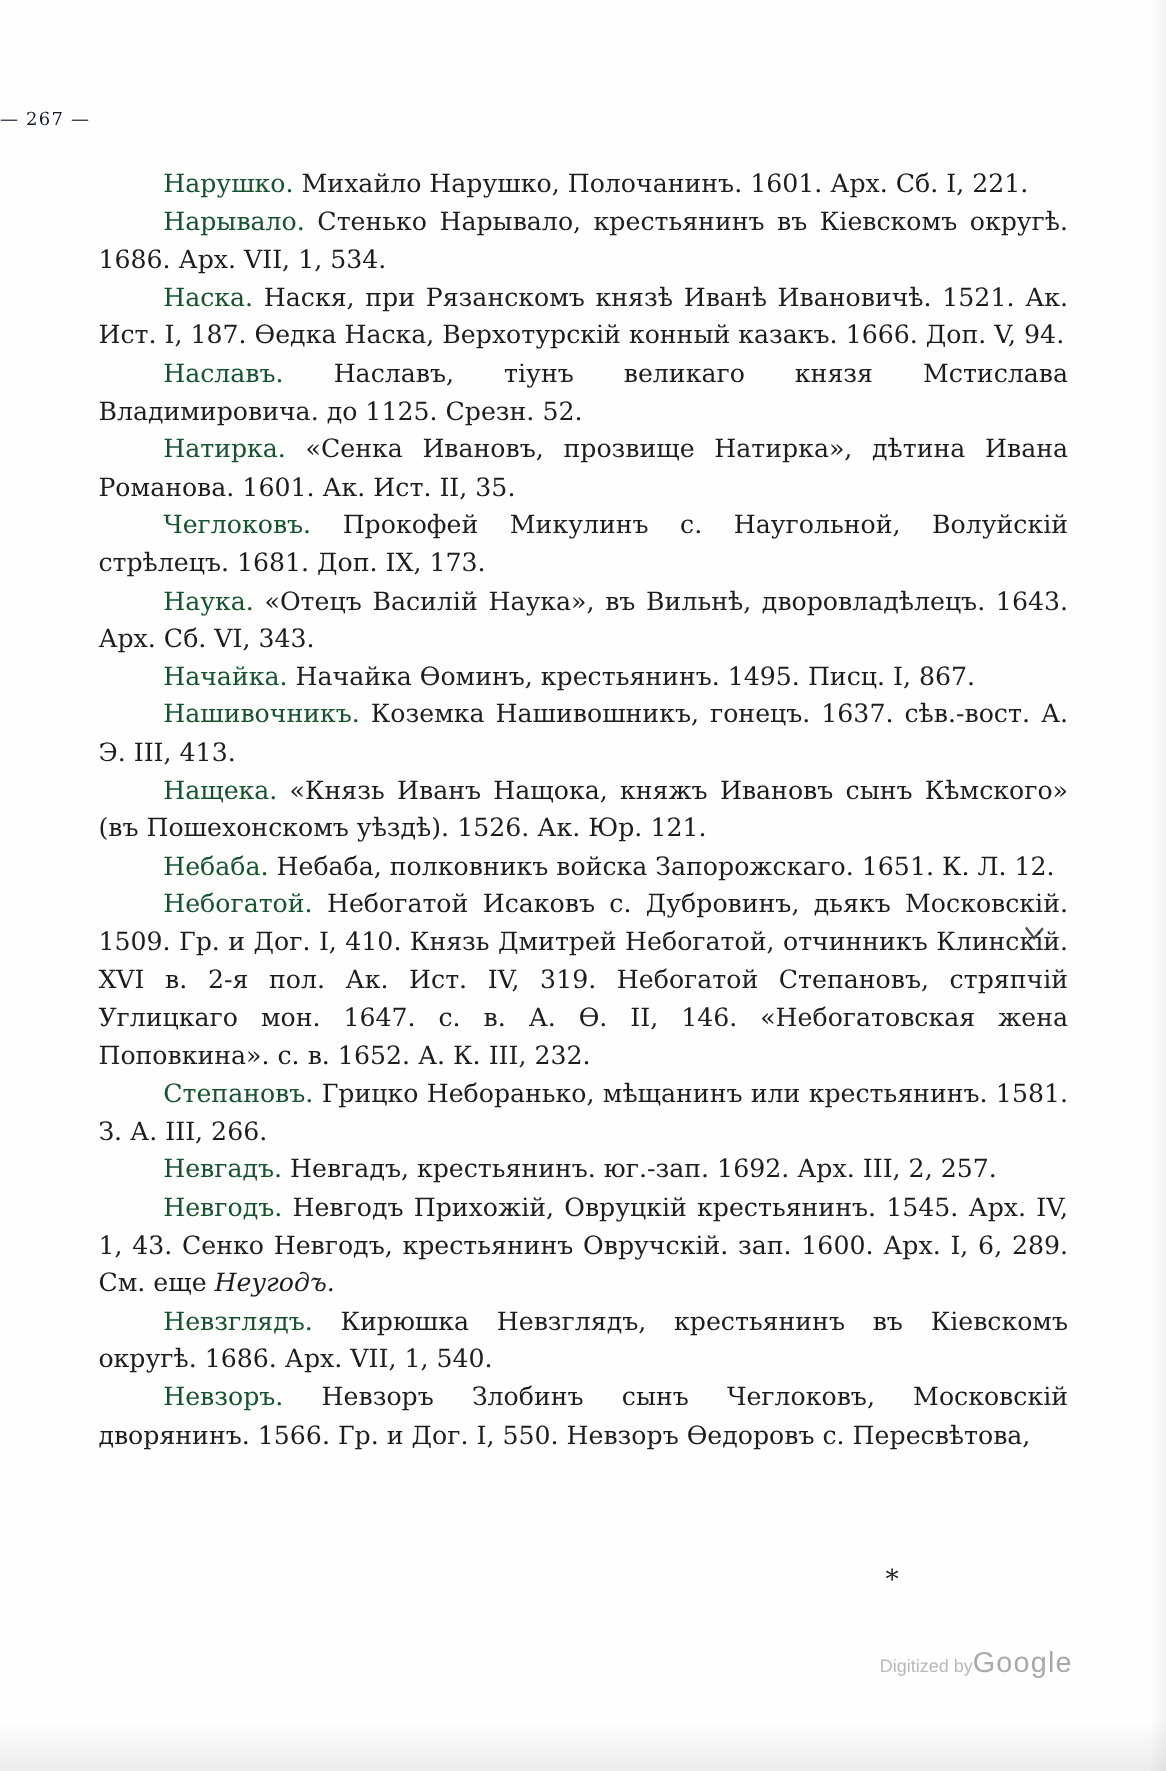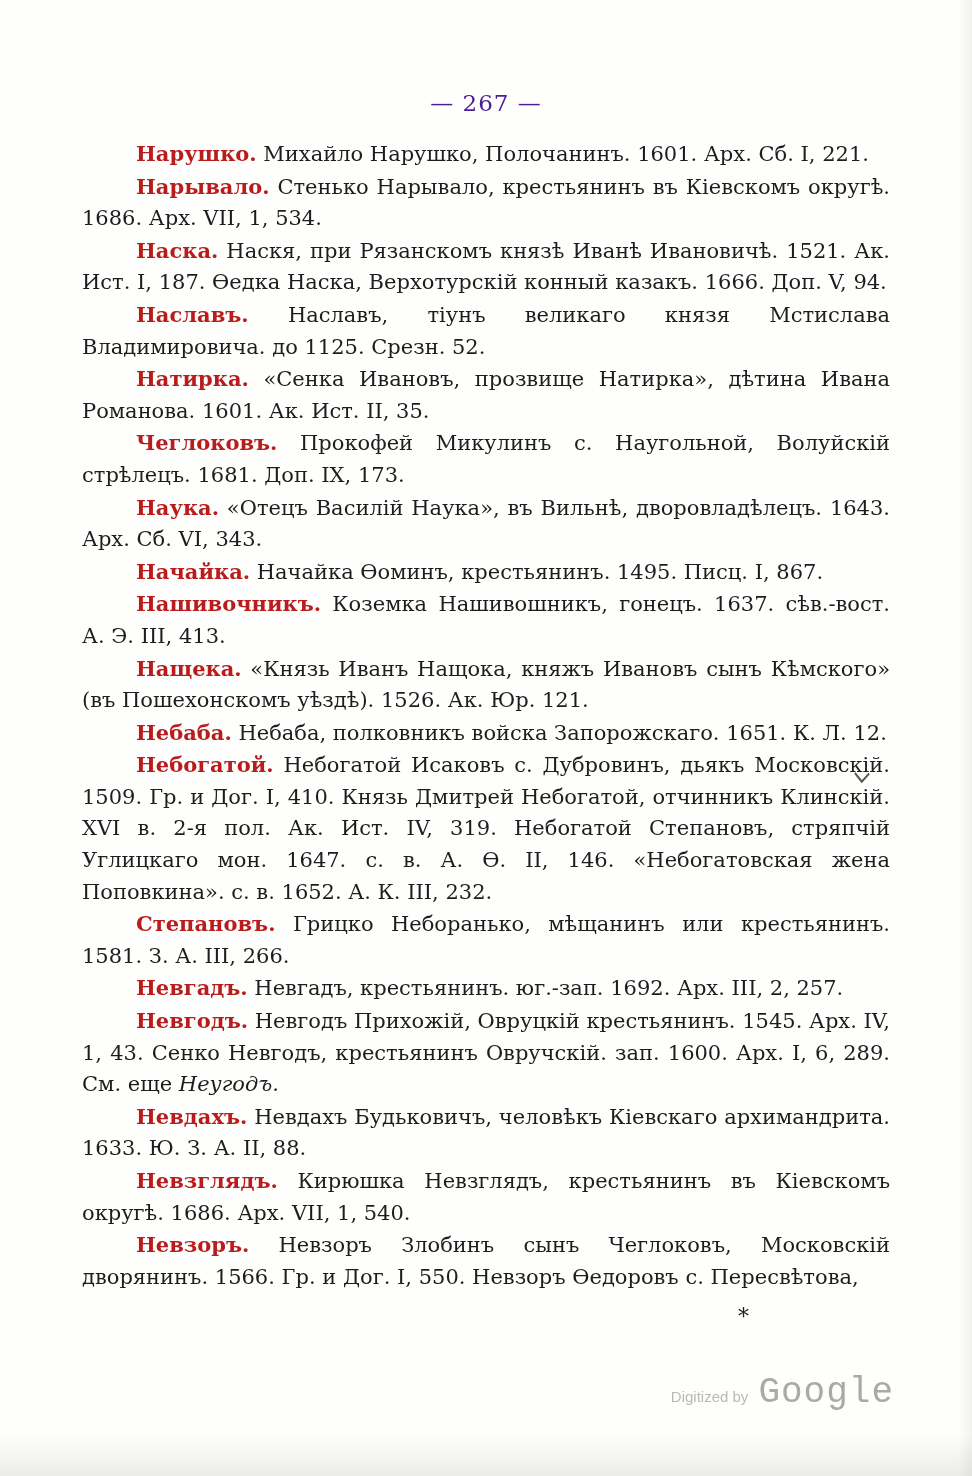--- a/index.html
+++ b/index.html
@@ -30,42 +30,42 @@
     top: 0; bottom: 0; right: 0;
     width: 14px;
     background: linear-gradient(to right, rgba(0,0,0,0), rgba(0,0,0,0.05));
     pointer-events: none;
   }
   .page-number {
     position: absolute;
     top: 90px;
     left: 0;
     width: 100%;
-    text-align: center;
-    font-size: 23px;
+    text-align: left;
+    font-size: 15px;
     letter-spacing: 1px;
-    color: #4c1d95;
+    color: #0f172a;
   }
   .text-block {
     position: absolute;
     top: 138px;
     left: 82px;
     width: 808px;
     font-size: 21px;
     line-height: 31.6px;
     text-align: justify;
     color: #1d1d1d;
   }
   .entry {
     margin: 0;
     text-indent: 54px;
   }
   .headword {
-    font-weight: bold;
-    color: #b91c1c;
+    font-weight: normal;
+    color: #14532d;
   }
   .cross-ref {
     font-style: italic;
   }
   .footnote-mark {
     position: absolute;
     top: 1304px;
     left: 738px;
     font-size: 22px;
     color: #222;
@@ -79,31 +79,30 @@
     border-left: 2px solid rgba(40,40,40,0.8);
     border-bottom: 2px solid rgba(40,40,40,0.8);
     transform: rotate(-48deg) skewX(-10deg);
   }
   .watermark {
     position: absolute;
     top: 1372px;
     right: 78px;
     display: flex;
     align-items: baseline;
-    gap: 10px;
     user-select: none;
   }
   .wm-prefix {
     font-family: "Liberation Sans", "DejaVu Sans", sans-serif;
     font-size: 15px;
     color: #b9b9b7;
   }
   .wm-brand {
-    font-family: Liberation Mono, monospace;
-    font-size: 36px;
+    font-family: Liberation Sans, sans-serif;
+    font-size: 24px;
     color: #a9a9a7;
     letter-spacing: 1px;
   }
 </style>
 </head>
 <body>
 
 <div class="page">
 
   <div class="page-number">— 267 —</div>
@@ -117,21 +116,20 @@
       <p class="entry"><b class="headword">Чеглоковъ.</b> Прокофей Микулинъ с. Наугольной, Волуйскій стрѣлецъ. 1681. Доп. IX, 173.</p>
       <p class="entry"><b class="headword">Наука.</b> «Отецъ Василій Наука», въ Вильнѣ, дворовладѣлецъ. 1643. Арх. Сб. VI, 343.</p>
       <p class="entry"><b class="headword">Начайка.</b> Начайка Ѳоминъ, крестьянинъ. 1495. Писц. I, 867.</p>
       <p class="entry"><b class="headword">Нашивочникъ.</b> Коземка Нашивошникъ, гонецъ. 1637. сѣв.-вост. А. Э. III, 413.</p>
       <p class="entry"><b class="headword">Нащека.</b> «Князь Иванъ Нащока, княжъ Ивановъ сынъ Кѣмского» (въ Пошехонскомъ уѣздѣ). 1526. Ак. Юр. 121.</p>
       <p class="entry"><b class="headword">Небаба.</b> Небаба, полковникъ войска Запорожскаго. 1651. К. Л. 12.</p>
       <p class="entry"><b class="headword">Небогатой.</b> Небогатой Исаковъ с. Дубровинъ, дьякъ Московскій. 1509. Гр. и Дог. I, 410. Князь Дмитрей Небогатой, отчинникъ Клинскій. XVI в. 2-я пол. Ак. Ист. IV, 319. Небогатой Степановъ, стряпчій Углицкаго мон. 1647. с. в. А. Ѳ. II, 146. «Небогатовская жена Поповкина». с. в. 1652. А. К. III, 232.</p>
       <p class="entry"><b class="headword">Степановъ.</b> Грицко Неборанько, мѣщанинъ или крестьянинъ. 1581. З. А. III, 266.</p>
       <p class="entry"><b class="headword">Невгадъ.</b> Невгадъ, крестьянинъ. юг.-зап. 1692. Арх. III, 2, 257.</p>
       <p class="entry"><b class="headword">Невгодъ.</b> Невгодъ Прихожій, Овруцкій крестьянинъ. 1545. Арх. IV, 1, 43. Сенко Невгодъ, крестьянинъ Овручскій. зап. 1600. Арх. I, 6, 289. См. еще <i class="cross-ref">Неугодъ.</i></p>
-      <p class="entry"><b class="headword">Невдахъ.</b> Невдахъ Будьковичъ, человѣкъ Кіевскаго архимандрита. 1633. Ю. З. А. II, 88.</p>
       <p class="entry"><b class="headword">Невзглядъ.</b> Кирюшка Невзглядъ, крестьянинъ въ Кіевскомъ округѣ. 1686. Арх. VII, 1, 540.</p>
       <p class="entry"><b class="headword">Невзоръ.</b> Невзоръ Злобинъ сынъ Чеглоковъ, Московскій дворянинъ. 1566. Гр. и Дог. I, 550. Невзоръ Ѳедоровъ с. Пересвѣтова,</p>
     </div>
 
   <div class="footnote-mark">*</div>
 
   <span class="stray-mark"></span>
 
   <div class="watermark">
     <span class="wm-prefix">Digitized by</span>

